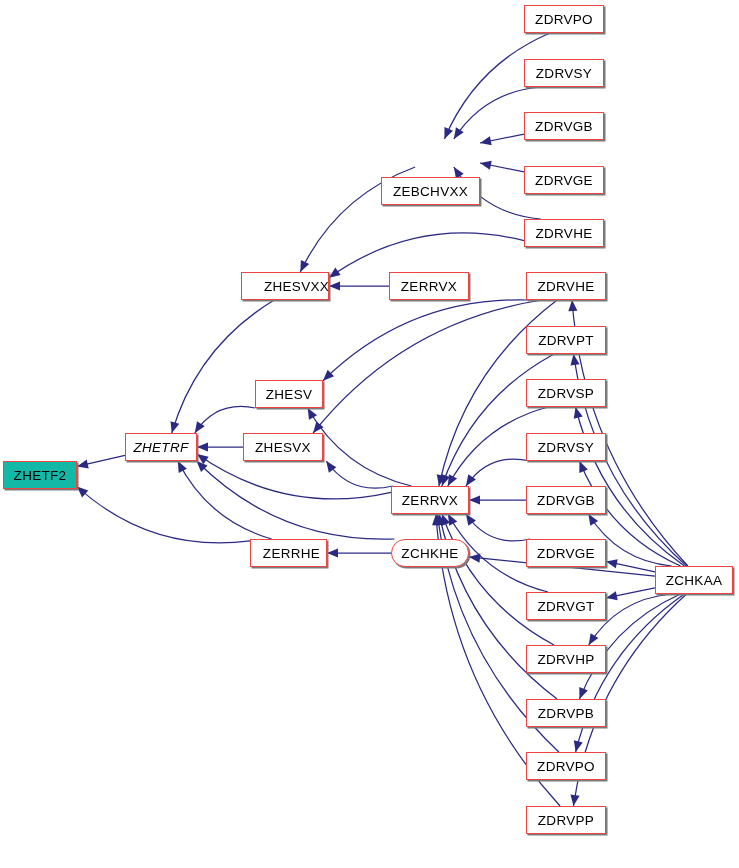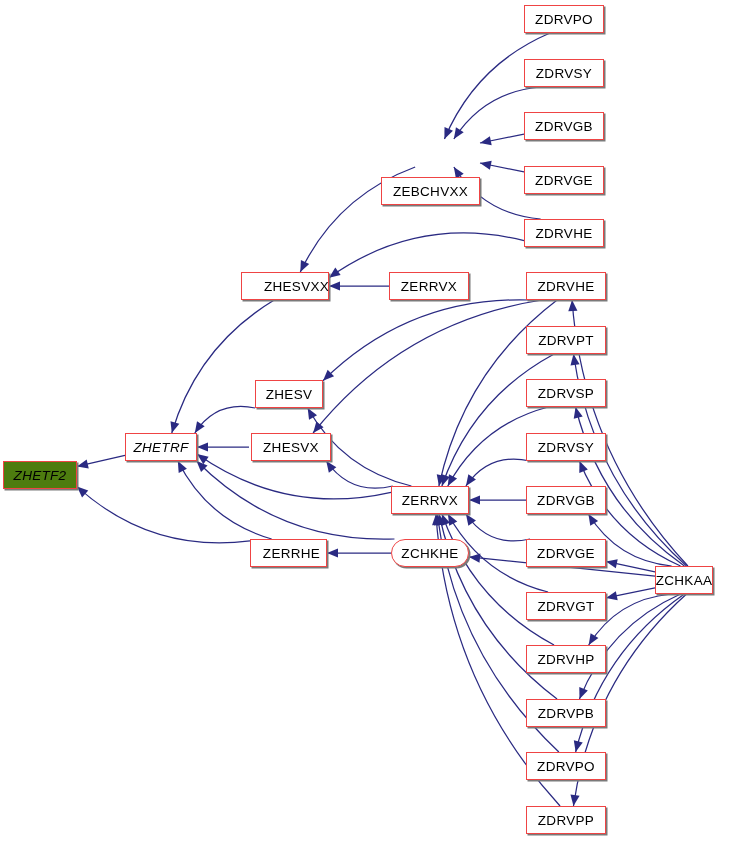--- a/index.html
+++ b/index.html
@@ -31,22 +31,21 @@
     border: 1px solid #ef4444;
     background: #ffffff;
     color: #000000;
     font-size: 13.5px;
     letter-spacing: 0.3px;
     white-space: nowrap;
     box-shadow: 1.5px 1.5px 0 0 #7a7a7a;
     z-index: 2;
   }
   .node.highlight {
-    background: #4d7c0f;
-    font-style: italic;
+    background: #14b8a6;
   }
   .node-label {
     pointer-events: none;
   }
 </style>
 </head>
 <body>
 
 <div id="canvas">
   <svg id="edges" viewBox="0 0 739 868" width="739" height="868">
@@ -145,21 +144,21 @@
       </div>
       <div class="node" style="left: 125px; top: 433px; width: 72px; height: 28px; font-style: italic;">
         <span class="node-label">ZHETRF</span>
       </div>
       <div class="node" style="left: 241px; top: 272px; width: 88px; height: 28px; padding-left: 23px;">
         <span class="node-label">ZHESVXX</span>
       </div>
       <div class="node" style="left: 255px; top: 380px; width: 68px; height: 28px;">
         <span class="node-label">ZHESV</span>
       </div>
-      <div class="node" style="left: 251px; top: 433px; width: 80px; height: 28px;">
+      <div class="node" style="left: 243px; top: 433px; width: 80px; height: 28px;">
         <span class="node-label">ZHESVX</span>
       </div>
       <div class="node" style="left: 250px; top: 539px; width: 77px; height: 28px; padding-left: 6px;">
         <span class="node-label">ZERRHE</span>
       </div>
       <div class="node" style="left: 381px; top: 139px; width: 99px; height: 28px; margin-top: 38px;">
         <span class="node-label">ZEBCHVXX</span>
       </div>
       <div class="node" style="left: 389px; top: 272px; width: 80px; height: 28px;">
         <span class="node-label">ZERRVX</span>
@@ -211,17 +210,17 @@
       </div>
       <div class="node" style="left: 526px; top: 699px; width: 80px; height: 28px;">
         <span class="node-label">ZDRVPB</span>
       </div>
       <div class="node" style="left: 526px; top: 752px; width: 80px; height: 28px;">
         <span class="node-label">ZDRVPO</span>
       </div>
       <div class="node" style="left: 526px; top: 806px; width: 80px; height: 28px;">
         <span class="node-label">ZDRVPP</span>
       </div>
-      <div class="node" style="left: 655px; top: 566px; width: 58px; height: 28px;">
+      <div class="node" style="left: 655px; top: 566px; width: 78px; height: 28px;">
         <span class="node-label">ZCHKAA</span>
       </div>
     </div>
 </div>
 
 </body></html>

